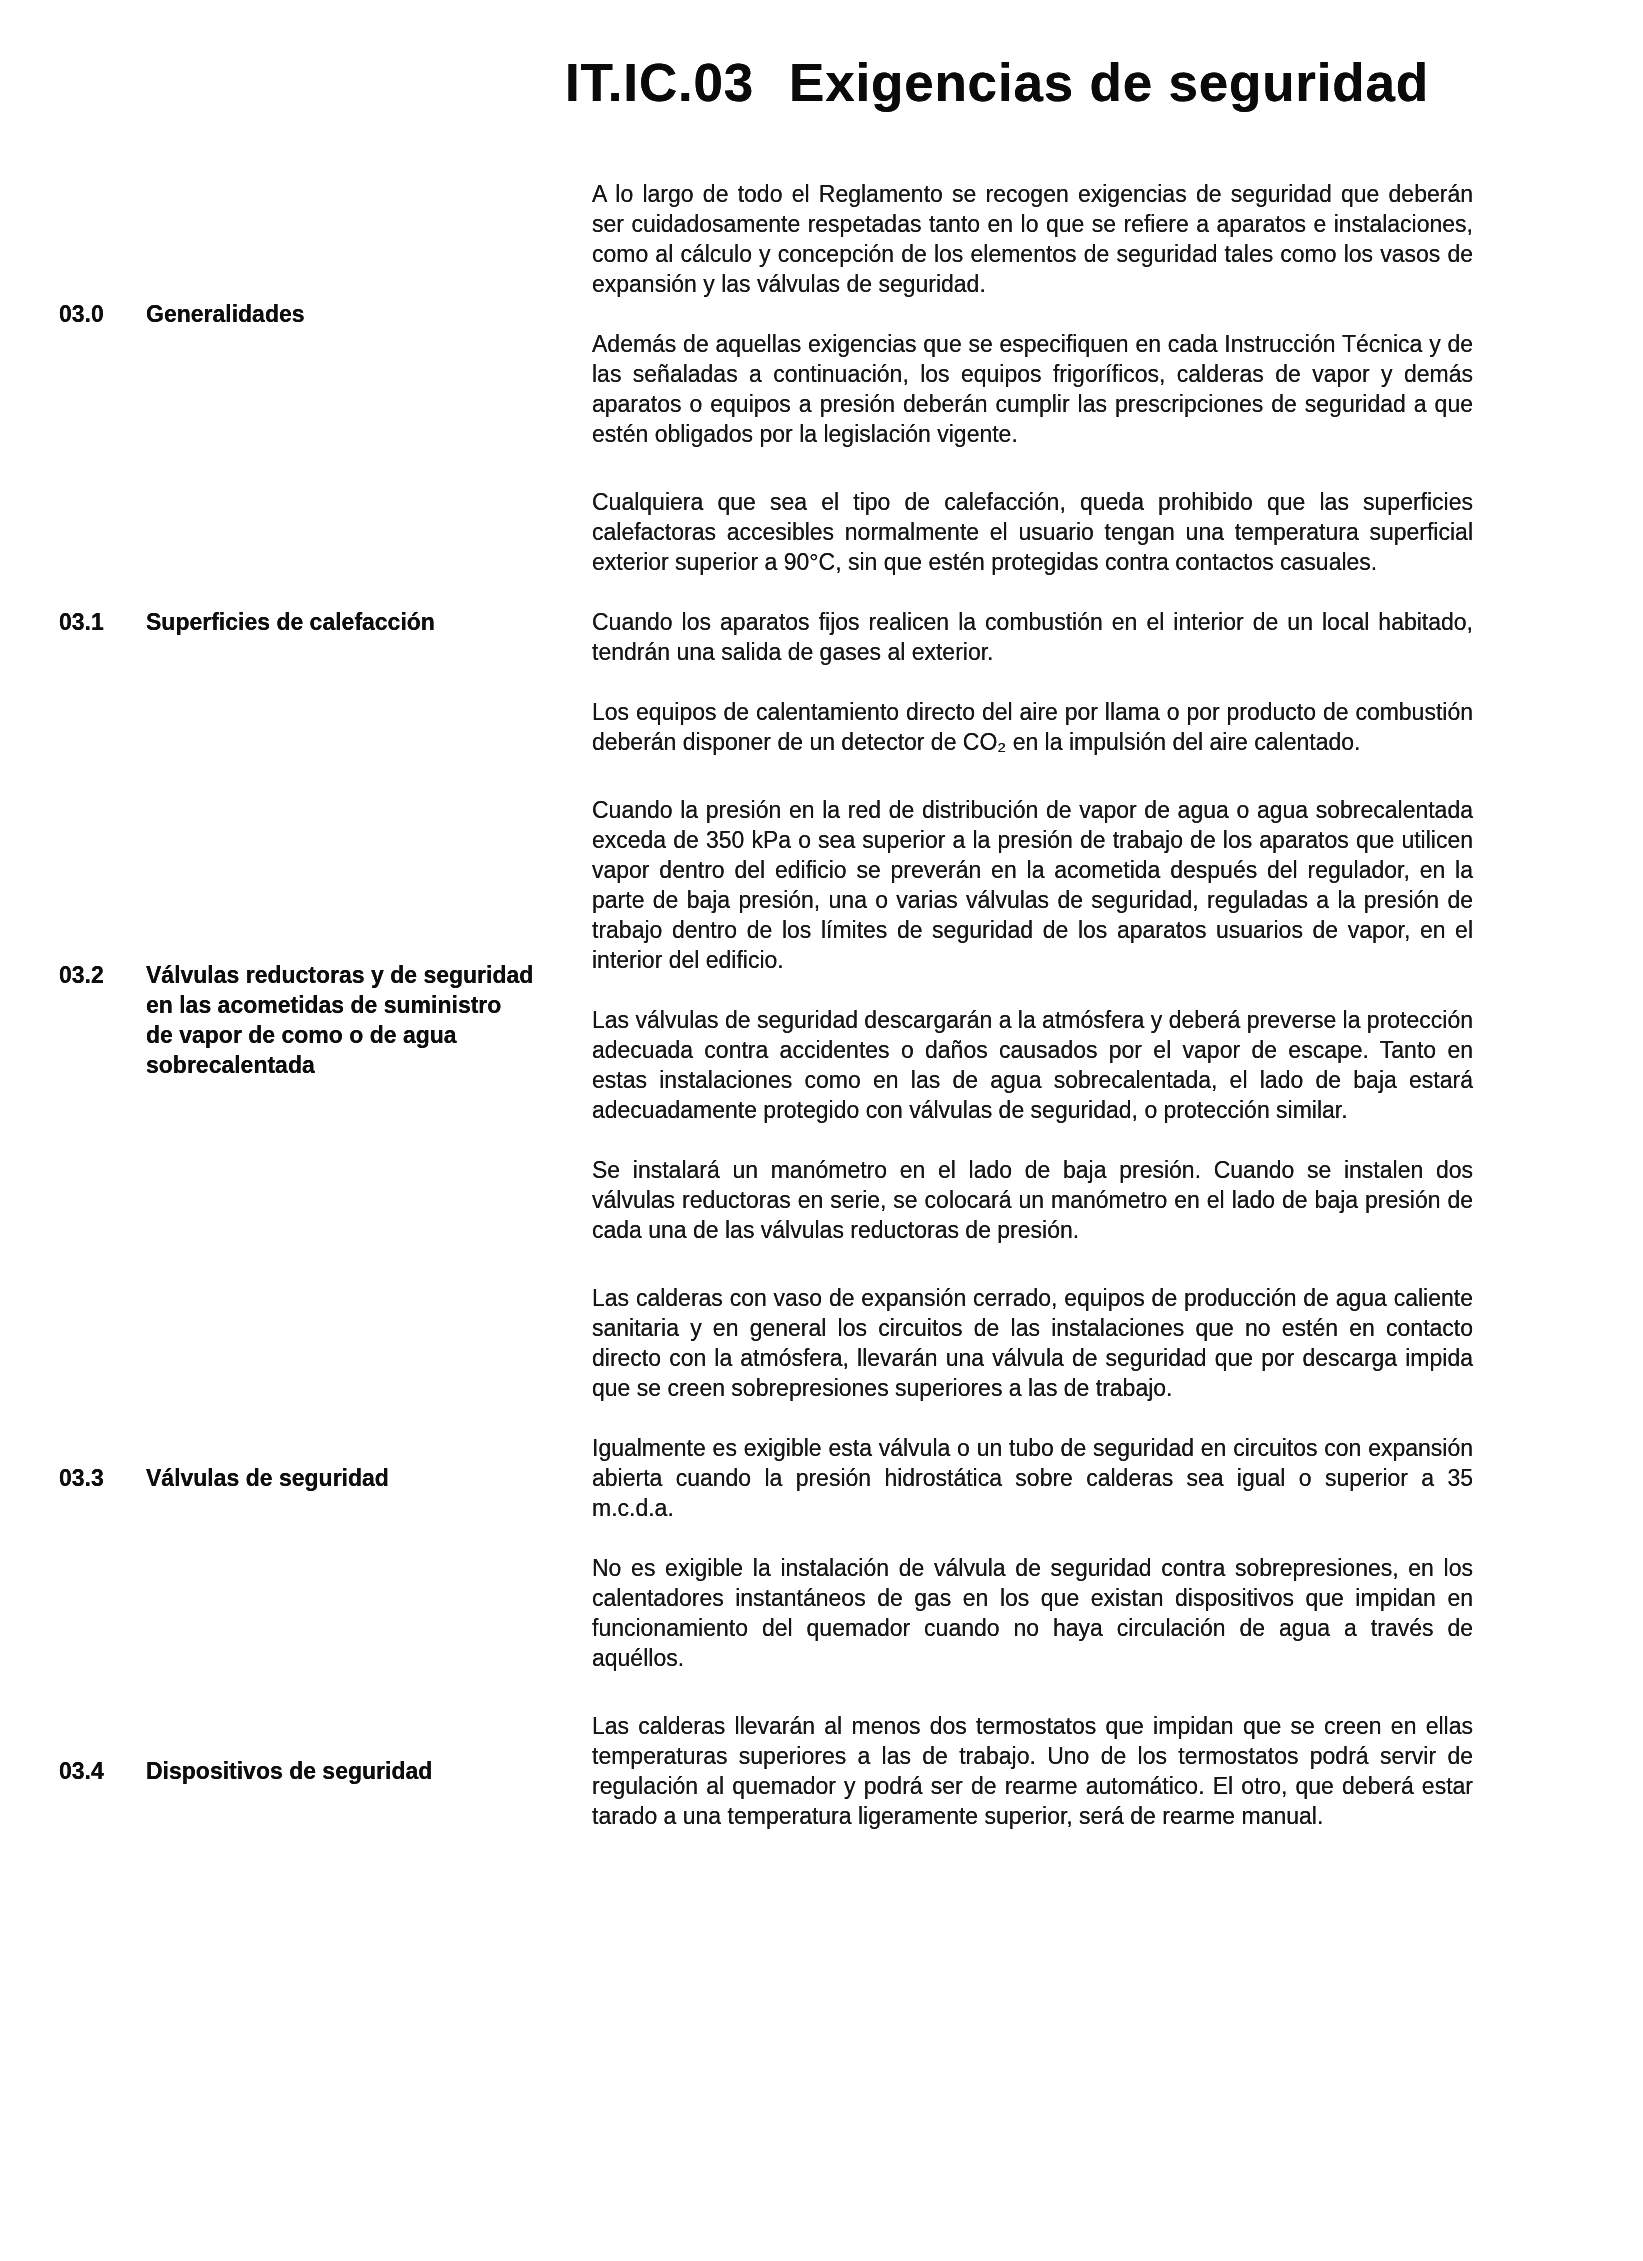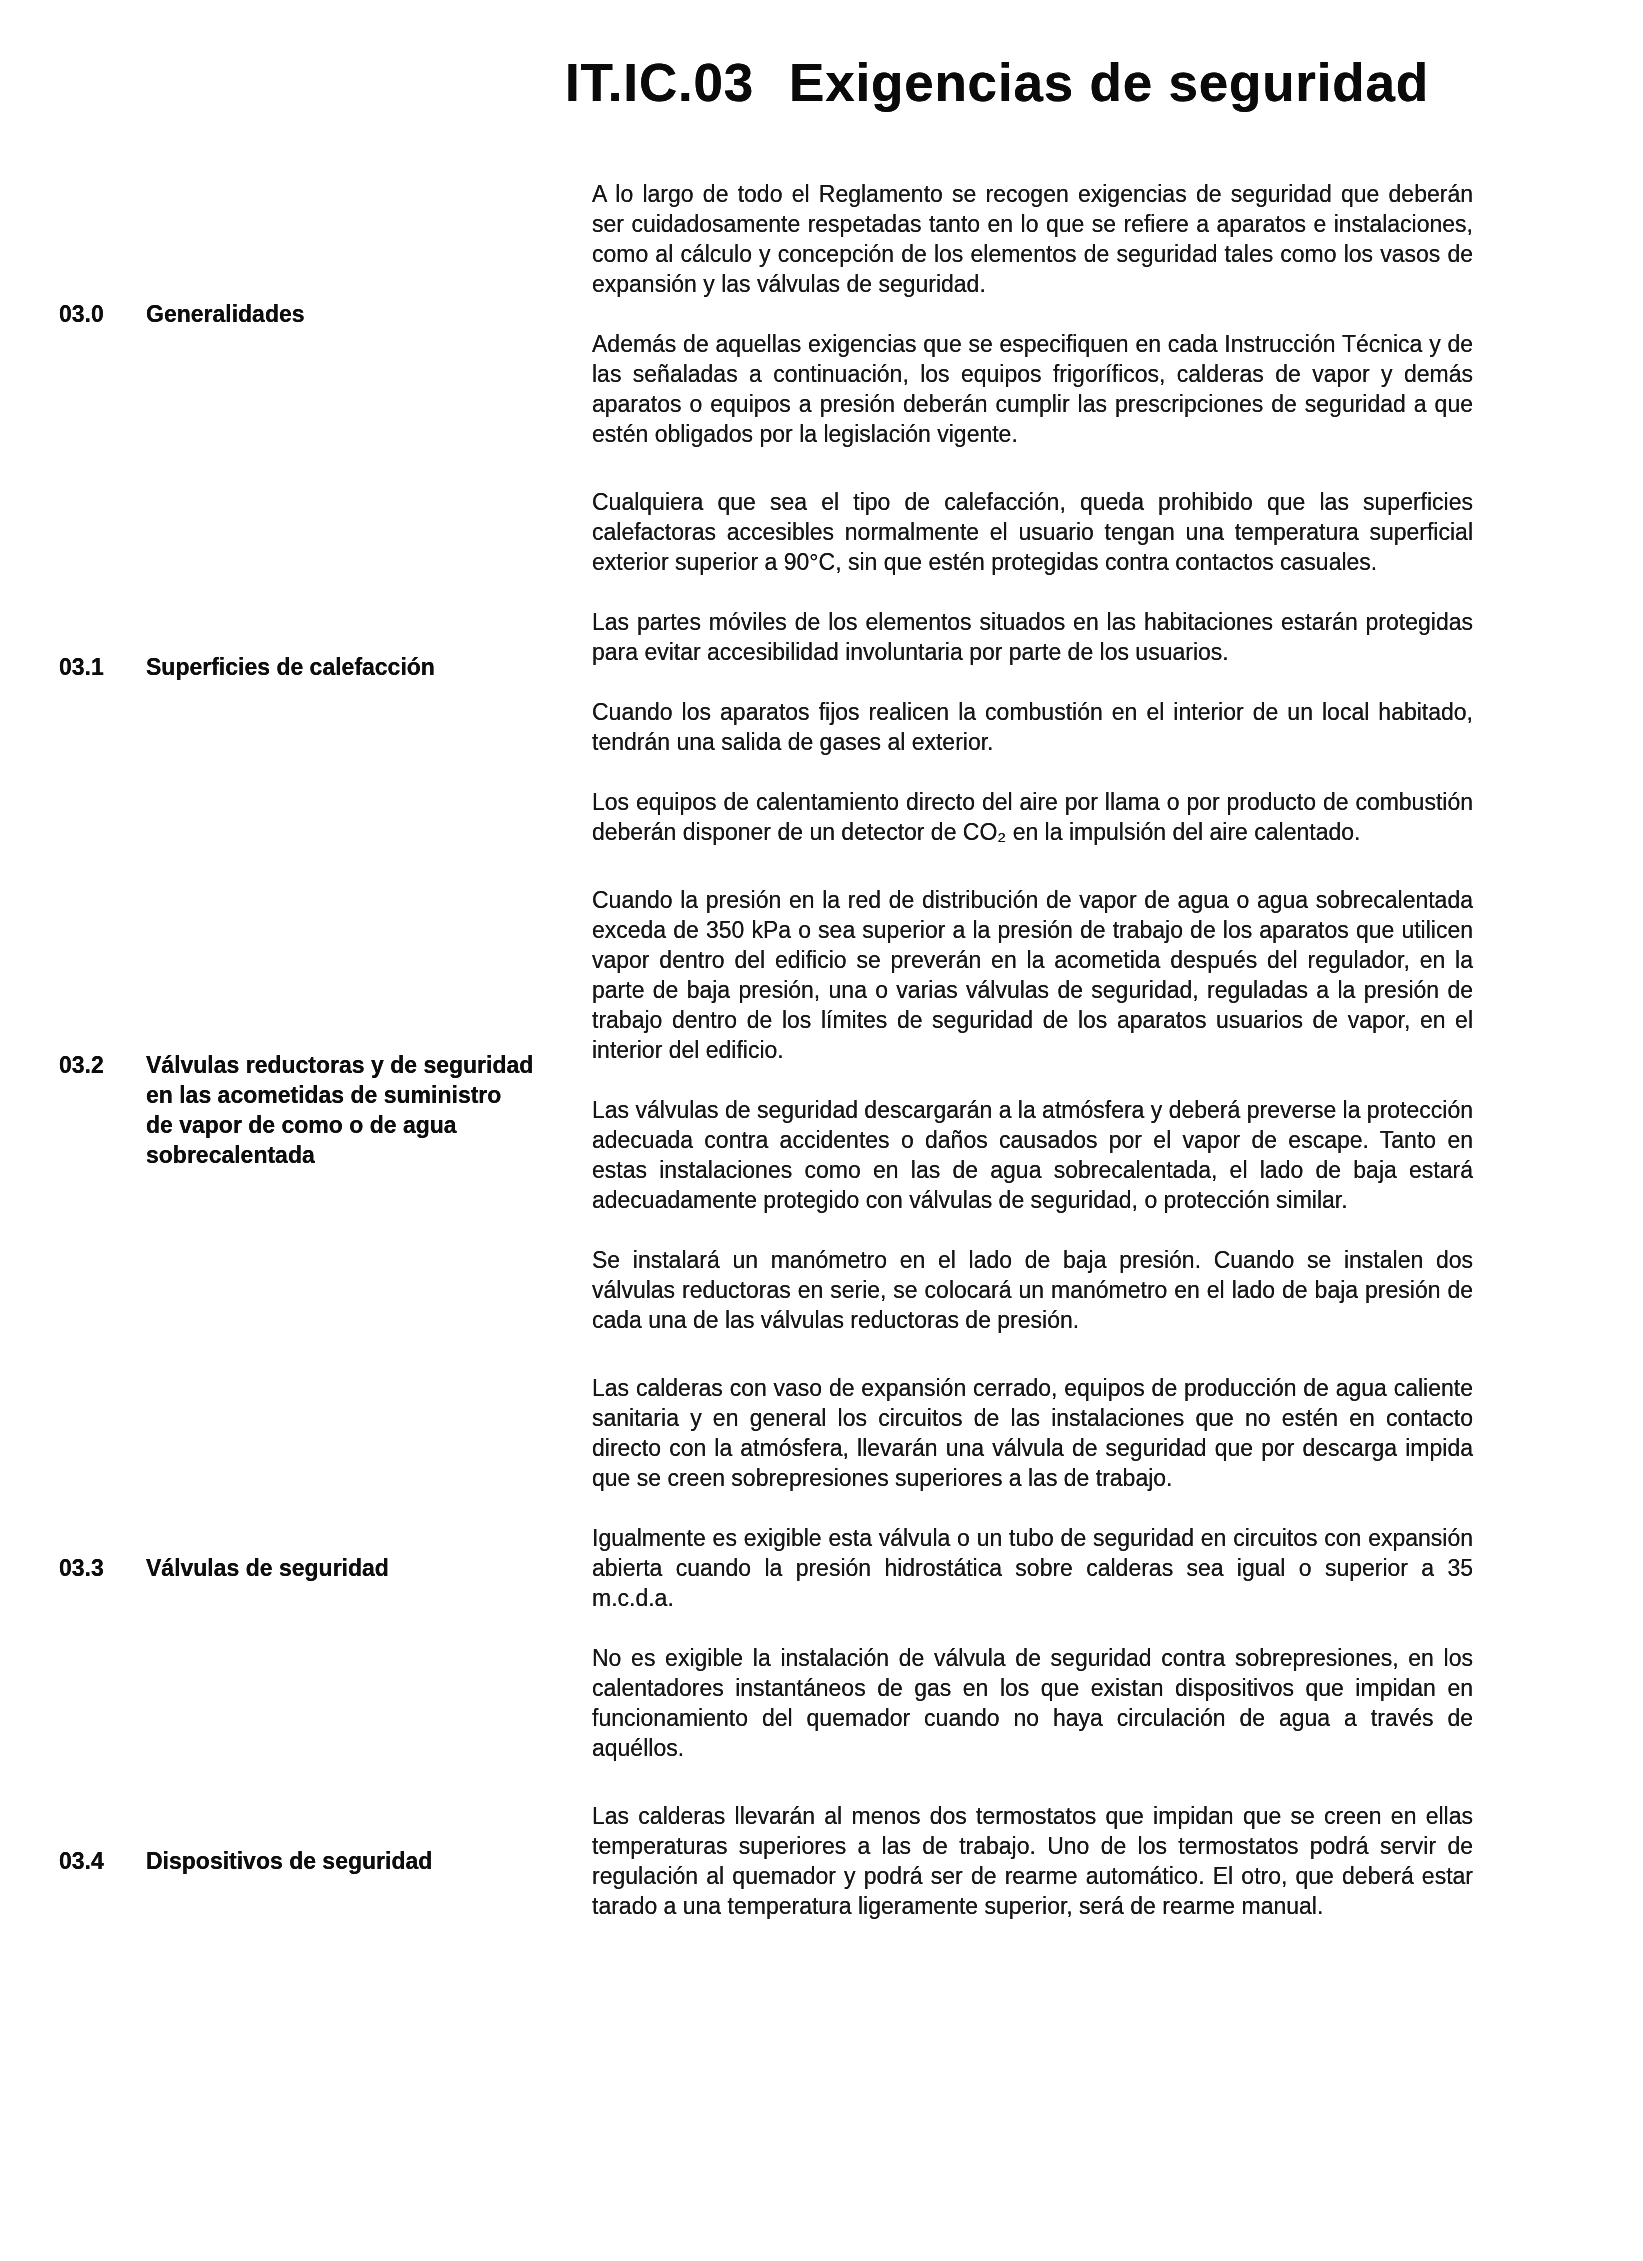--- a/index.html
+++ b/index.html
@@ -93,21 +93,20 @@
     </div>
   </section>
 
   <section class="section">
     <div class="section-heading">
       <span class="section-number">03.1</span>
       <span class="section-heading-text">Superficies de calefacción</span>
     </div>
     <div class="section-body">
       <p>Cualquiera que sea el tipo de calefacción, queda prohibido que las superficies calefactoras accesibles normalmente el usuario tengan una temperatura superficial exterior superior a 90°C, sin que estén protegidas contra contactos casuales.</p>
-      <p>Las partes móviles de los elementos situados en las habitaciones estarán protegidas para evitar accesibilidad involuntaria por parte de los usuarios.</p>
       <p>Cuando los aparatos fijos realicen la combustión en el interior de un local habitado, tendrán una salida de gases al exterior.</p>
       <p>Los equipos de calentamiento directo del aire por llama o por producto de combustión deberán disponer de un detector de CO₂ en la impulsión del aire calentado.</p>
     </div>
   </section>
 
   <section class="section">
     <div class="section-heading">
       <span class="section-number">03.2</span>
       <span class="section-heading-text">Válvulas reductoras y de seguridad en las acometidas de suministro de vapor de como o de agua sobrecalentada</span>
     </div>

